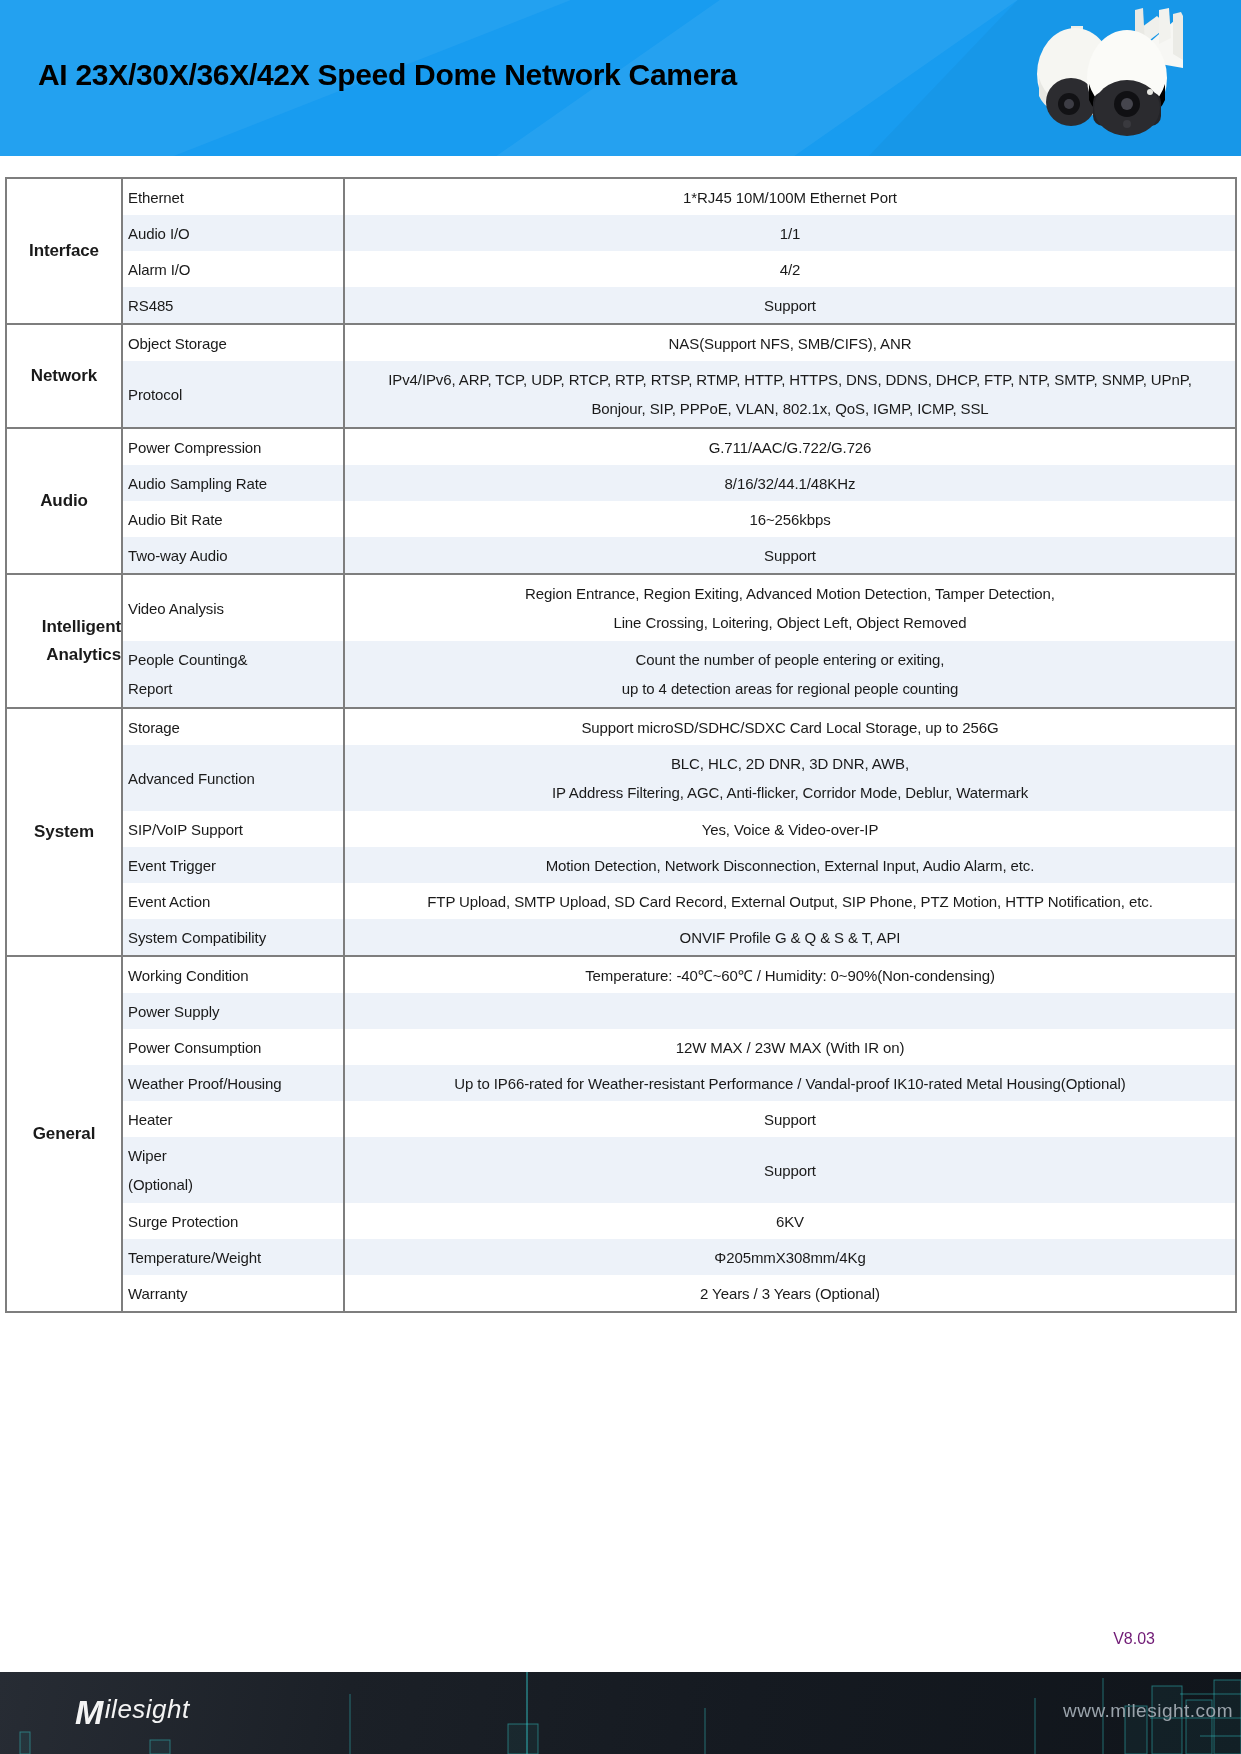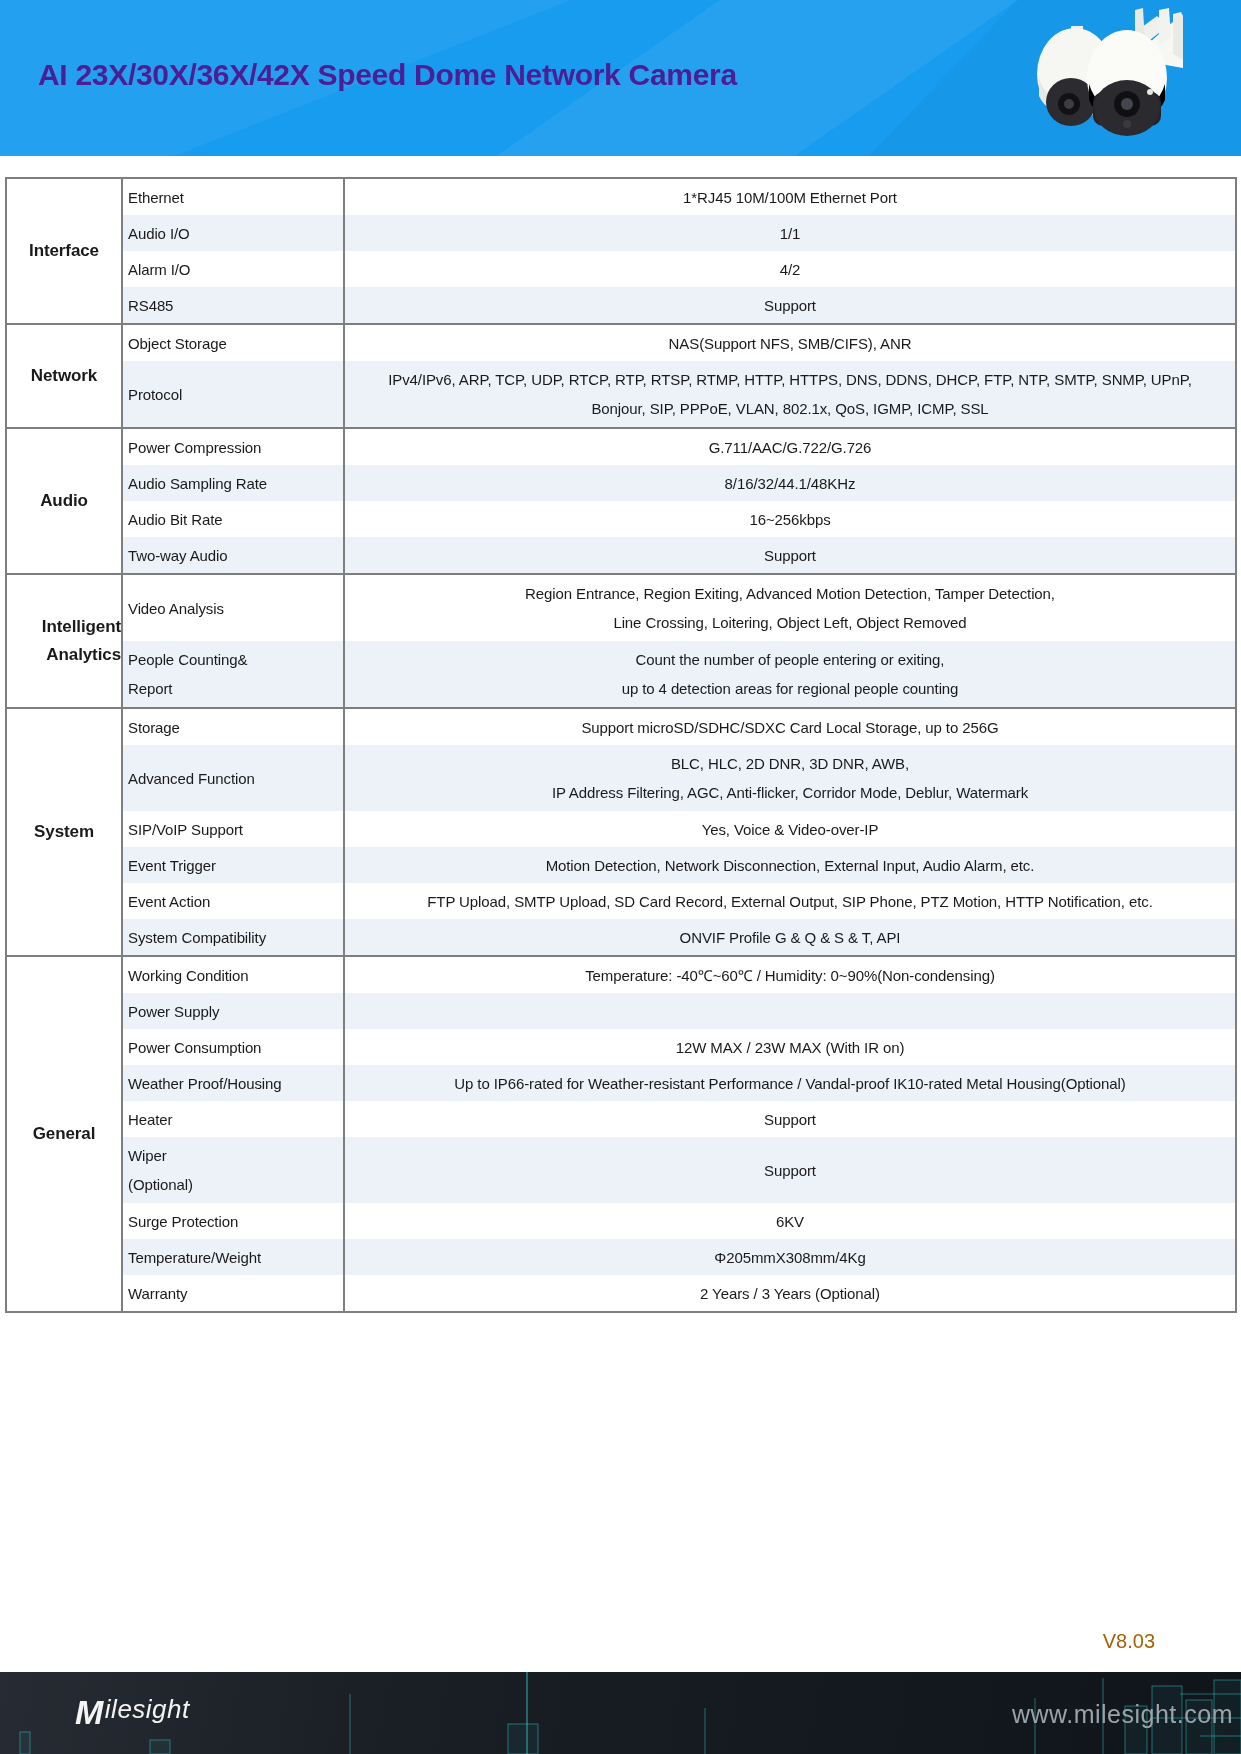--- a/index.html
+++ b/index.html
@@ -21,21 +21,21 @@
   }
   .banner .tri1{position:absolute;inset:0;background:rgba(255,255,255,0.05);
     clip-path:polygon(0 0,46% 0,14% 100%,0 100%);}
   .banner .tri2{position:absolute;inset:0;background:rgba(255,255,255,0.06);
     clip-path:polygon(58% 0,82% 0,64% 100%,40% 100%);}
   .banner .tri3{position:absolute;inset:0;background:rgba(0,0,0,0.03);
     clip-path:polygon(82% 0,100% 0,100% 100%,70% 100%);}
   .banner h1{
     position:absolute;left:38px;top:58px;margin:0;
     font-size:30px;font-weight:600;letter-spacing:-0.3px;
-    color:#4c1d95;
+    color:#000000;
   }
   .camera-art{position:absolute;right:58px;top:4px;}
 
   
   .spec-table{
     position:absolute;left:5px;top:177px;width:1232px;
     border:2px solid #7e7e7e;
     box-sizing:border-box;
     font-size:15px;letter-spacing:-0.1px;
   }
@@ -64,40 +64,40 @@
   .value-cell{
     flex:1;display:flex;align-items:center;justify-content:center;
     text-align:center;padding:2px 10px;
     white-space:pre-line;line-height:29px;
     min-width:0;
   }
 
   
   .version{
     position:absolute;top:1630px;right:86px;
-    font-size:20px;color:#a16207;
+    font-size:16px;color:#701a75;
   }
 
   
   .footer{
     position:absolute;left:0;bottom:0;width:1241px;height:82px;
     background:linear-gradient(100deg,#272c34 0%,#1b2027 28%,#151a21 60%,#10151b 100%);
     overflow:hidden;
   }
   .footer .skyline{position:absolute;inset:0;}
   .logo{
     position:absolute;left:75px;top:22px;
     font-style:italic;color:#f4f4f4;
     font-size:26px;letter-spacing:0.5px;
     display:flex;align-items:flex-end;
   }
   .logo .m{font-size:34px;font-weight:700;line-height:26px;margin-right:1px;}
   .website{
     position:absolute;right:8px;top:28px;
-    font-size:25px;color:#9aa3ab;letter-spacing:0.5px;
+    font-size:19px;color:#9aa3ab;letter-spacing:0.5px;
   }
 </style>
 </head>
 <body>
 
 <div class="page">
 
   <div class="banner">
     <div class="tri1"></div>
     <div class="tri2"></div>

